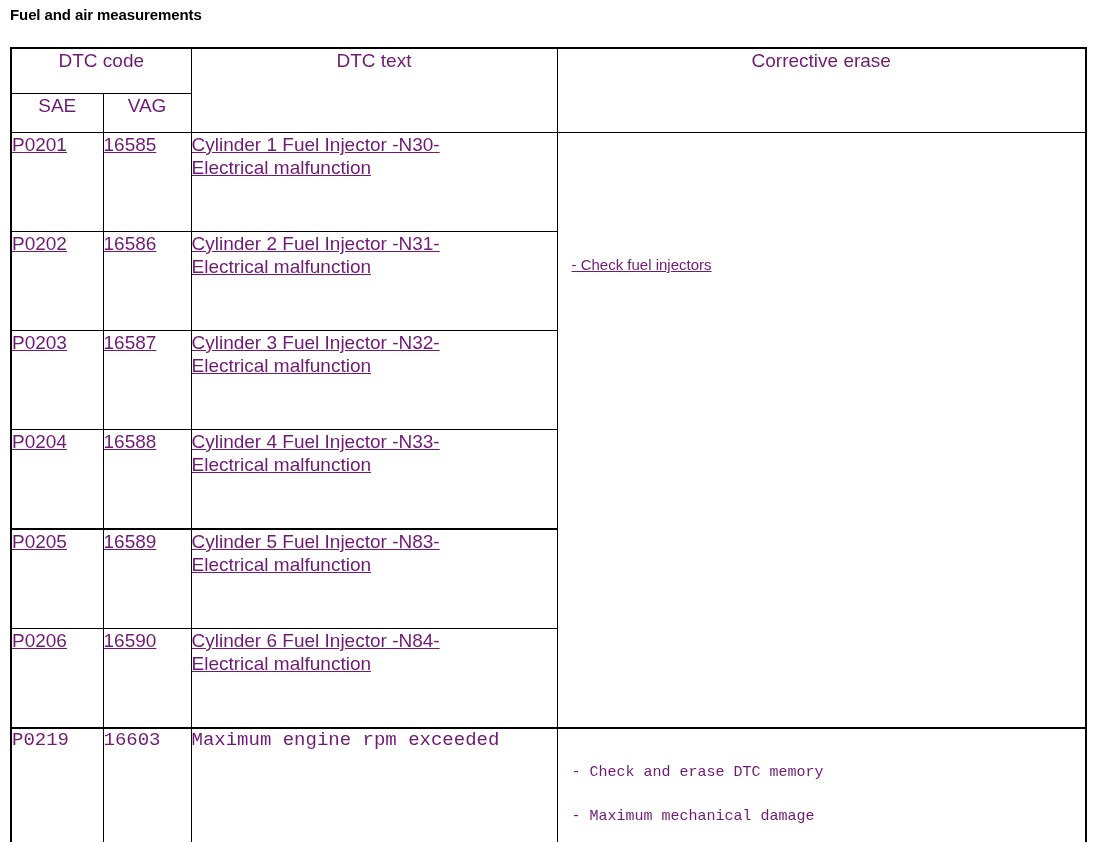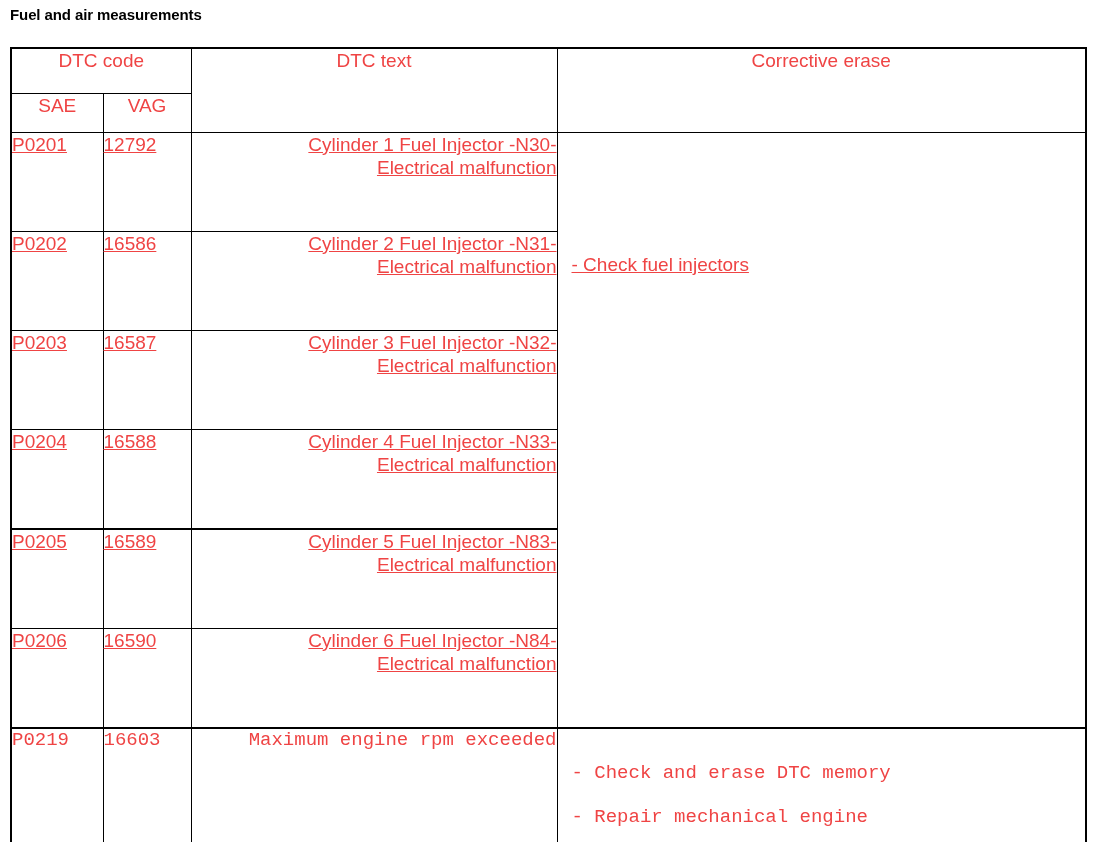--- a/index.html
+++ b/index.html
@@ -43,21 +43,21 @@
   }
 
   .dtc-table td,
   .dtc-table th {
     border: 1px solid #000000;
     padding: 0;
     vertical-align: top;
     font-weight: normal;
     font-size: 19px;
     line-height: 23px;
-    color: #ef4444;
+    color: #701a75;
   }
 
   
   .dtc-table {
     border: 2px solid #000000;
   }
 
   .col-sae  { width: 92px; }
   .col-vag  { width: 88px; }
   .col-text { width: 366px; }
@@ -91,31 +91,30 @@
   .cell-text {
     padding: 12px 0 0 12px;
     font-size: 19px;
     line-height: 52px;
   }
 
   .cell-text .l1,
   .cell-text .l2 {
     display: block;
     white-space: nowrap;
-    text-align: right;
   }
 
   .cell-corr {
     padding: 0;
     vertical-align: top;
   }
 
   .corr-inner {
     padding: 110px 0 0 14px;
-    font-size: 19px;
+    font-size: 15px;
     line-height: 44px;
   }
 
   .corr-inner.last {
     padding: 22px 0 8px 14px;
   }
 
   .corr-inner span {
     display: block;
     white-space: nowrap;
@@ -151,21 +150,21 @@
       </tr>
       <tr>
         <th class="hdr-sub">SAE</th>
         <th class="hdr-sub">VAG</th>
       </tr>
     </thead>
     <tbody>
 
       <tr class="r-data">
         <td class="cell-code">P0201</td>
-        <td class="cell-code">12792</td>
+        <td class="cell-code">16585</td>
         <td class="cell-text">
           <span class="l1">Cylinder 1 Fuel Injector -N30-</span>
           <span class="l2">Electrical malfunction</span>
         </td>
         <td class="cell-corr" rowspan="6">
           <div class="corr-inner">
             <span>- Check fuel injectors</span>
           </div>
         </td>
       </tr>
@@ -218,21 +217,21 @@
       <tr class="r-last">
         <td class="cell-code">P0219</td>
         <td class="cell-code">16603</td>
         <td class="cell-text">
           <span class="l1">Maximum engine rpm exceeded</span>
           <span class="l2"></span>
         </td>
         <td class="cell-corr">
           <div class="corr-inner last">
             <span>- Check and erase DTC memory</span>
-            <span>- Repair mechanical engine</span>
+            <span>- Maximum mechanical damage</span>
           </div>
         </td>
       </tr>
 
     </tbody>
   </table>
 
 </div>
 
 </body></html>

